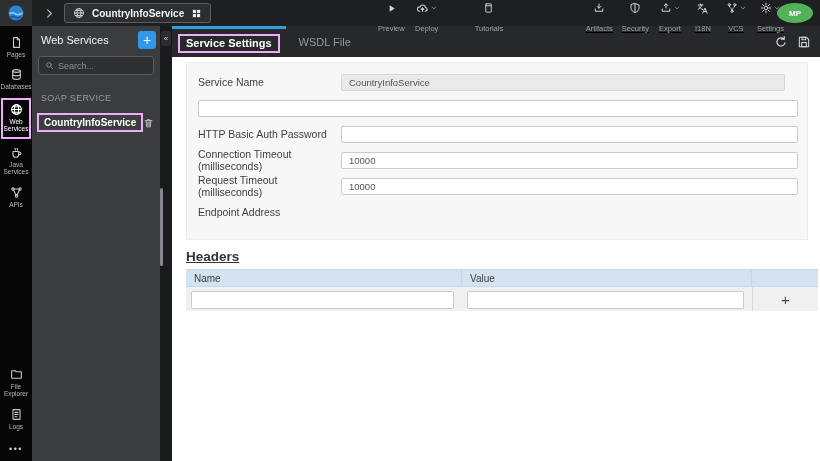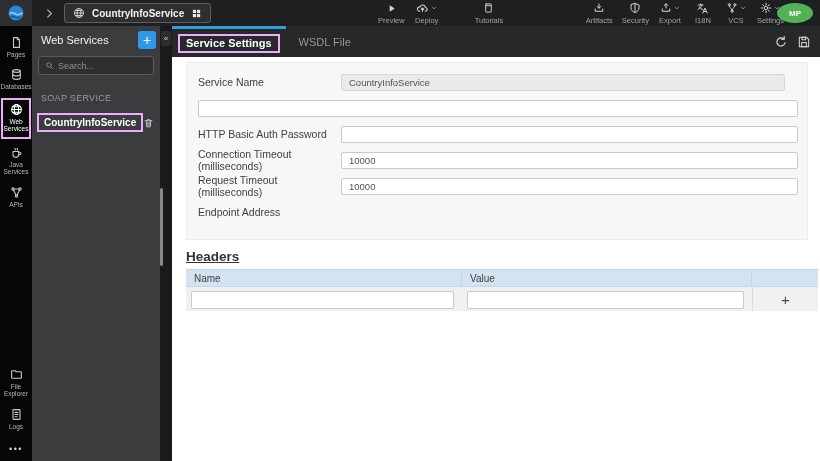--- a/index.html
+++ b/index.html
@@ -12,22 +12,22 @@
   .topbar { height:26px; background:#1d1f21; display:flex; align-items:center; position:relative; }
   .logo-box { width:32px; height:26px; background:#2d2f31; display:flex; align-items:center; justify-content:center; }
   .project { margin-left:9px; font-size:11px; white-space:nowrap; }
   .project .plabel { color:#8f9193; }
   .project .pname { color:#e9eaeb; margin-left:4px; }
   .crumb-chev { margin-left:12px; color:#b8b9ba; }
   .service-chip { margin-left:9px; height:20px; background:#2c2e30; border:1px solid #5d5f61; border-radius:3px;
     display:flex; align-items:center; padding:0 8px; gap:7px; }
   .service-chip .chip-name { font-size:10px; font-weight:bold; color:#f1f2f3; }
   .topbar-center { position:absolute; left:378px; top:2px; display:flex; gap:10px; }
-  .topbar-right  { position:absolute; right:36px; top:2px; display:flex; gap:9px; }
-  .tb-action { display:flex; flex-direction:column; align-items:center; gap:2px; font-size:7.5px; color:#9fa1a3; min-width:24px; }
+  .topbar-right  { position:absolute; right:36px; top:2px; display:flex; gap:9px;text-decoration:underline; }
+  .tb-action { display:flex; flex-direction:column; align-items:center; gap:10px; font-size:7.5px; color:#9fa1a3; min-width:24px; }
   .tb-action .icrow { height:12px; display:flex; align-items:center; gap:2px; color:#d4d5d6; }
   .tb-action .caret { color:#9fa1a3; }
   .tutorials-action { margin-left:26px; }
   .avatar { position:absolute; right:7px; top:3px; width:36px; height:20px; border-radius:50%; background:#53b257;
     color:#fff; font-size:8px; font-weight:bold; display:flex; align-items:center; justify-content:center; }
 
   
   .app-body { display:flex; height:435px; }
 
   .rail { width:32px; background:#060607; display:flex; flex-direction:column; padding-top:5px; color:#b4b6b8; }

